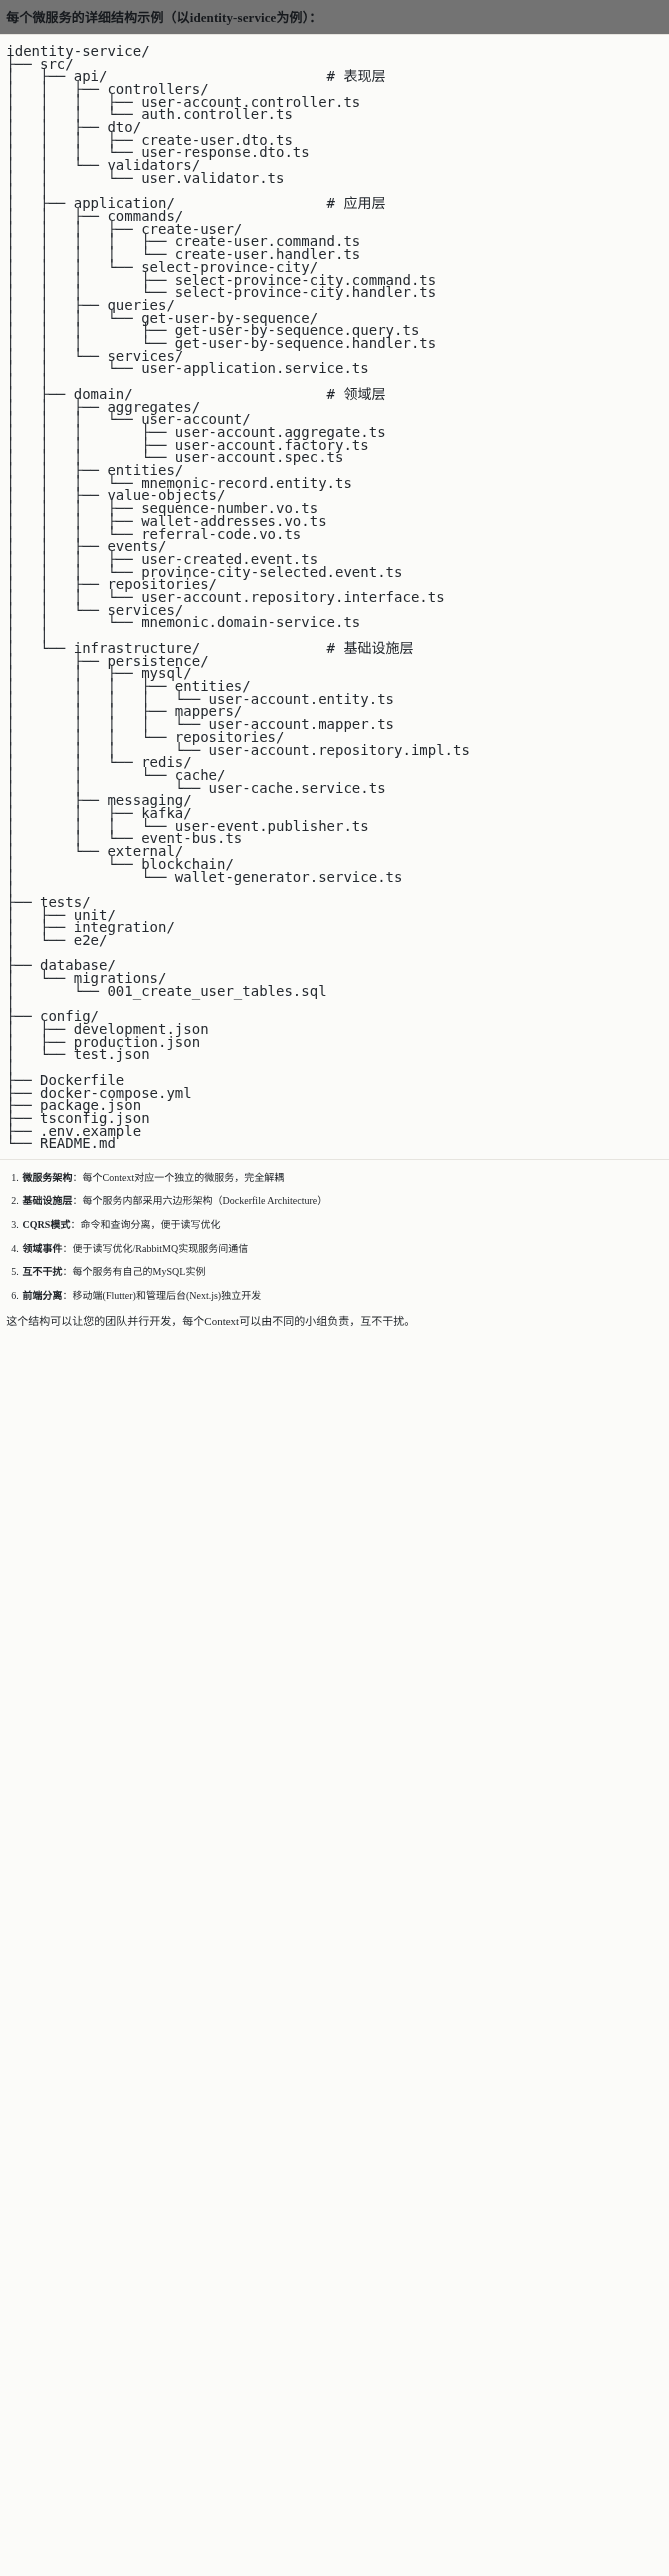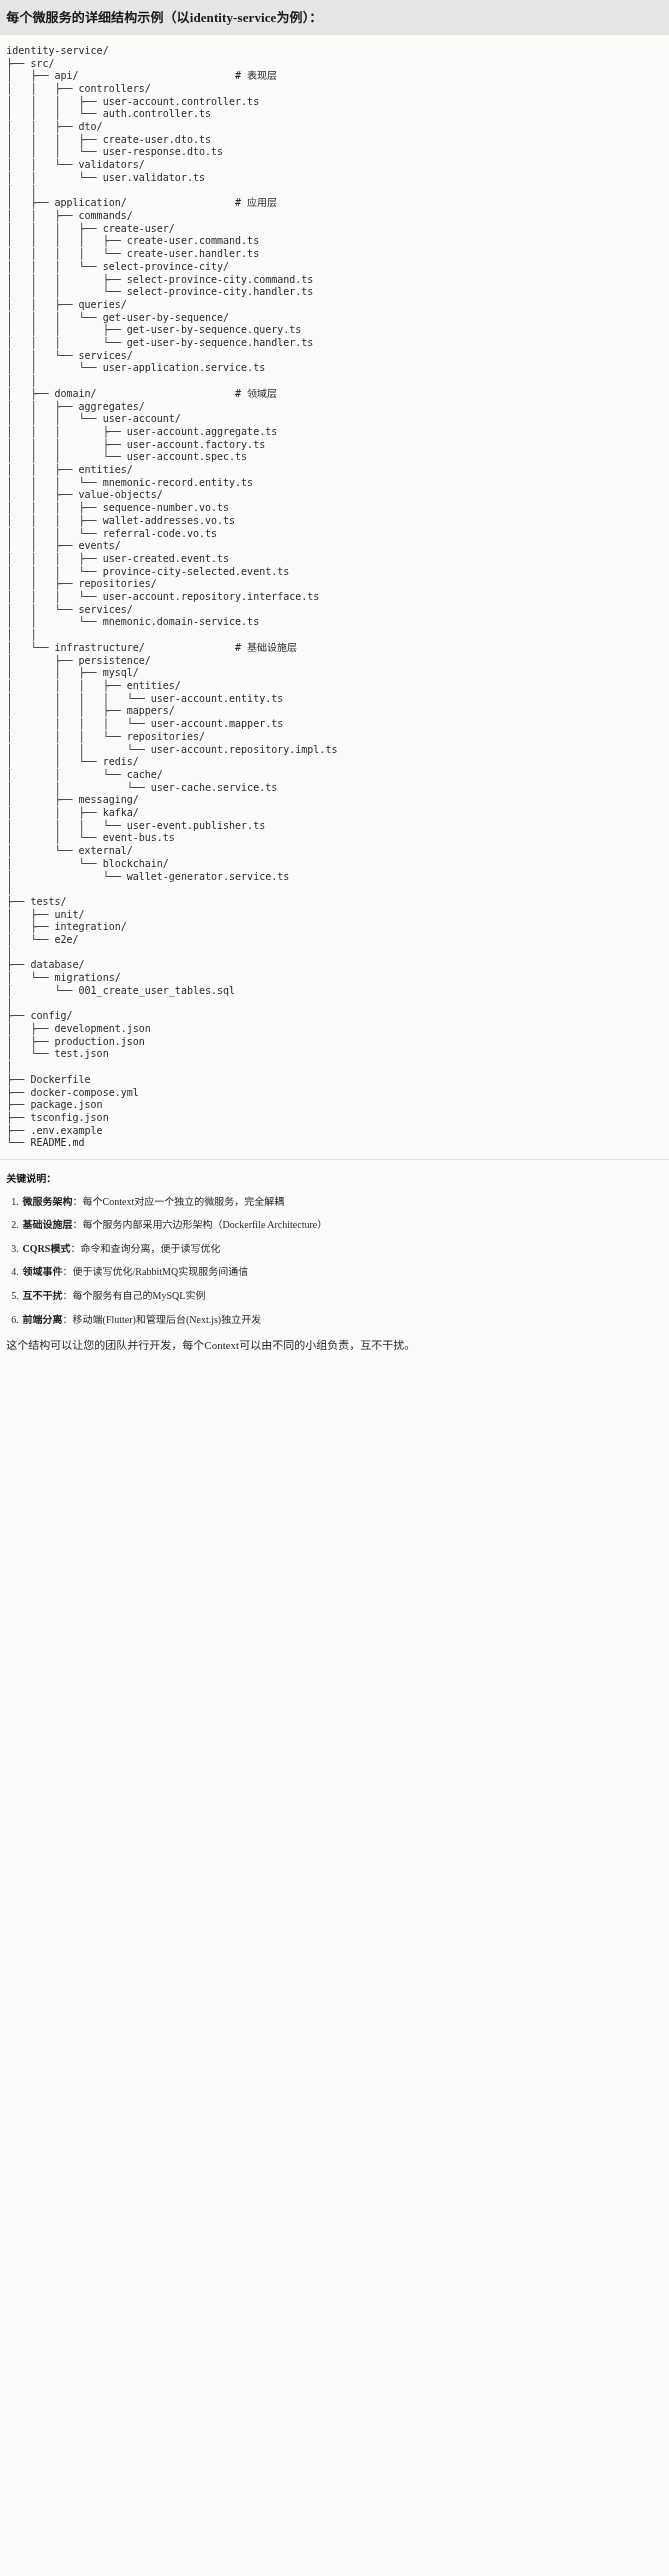--- a/index.html
+++ b/index.html
@@ -17,42 +17,42 @@
   .page {
     width: 669px;
     box-sizing: border-box;
     background: #fbfbf9;
   }
 
   
   .heading-block {
     padding: 8.8px 6.3px 7.5px 6.3px;
     border-bottom: 0.6px solid #e6e4df;
-    background: #e5e5e5;
+    background: #737373;
   }
   .heading {
     font-family: "Liberation Serif", serif;
     font-weight: bold;
     font-size: 13px;
     line-height: 1.35;
     color: #16191d;
     margin: 0;
     letter-spacing: 0.1px;
   }
 
   
   .tree-block {
     padding: 10px 6.3px 8.8px 6.3px;
     border-bottom: 0.6px solid #e6e4df;
     background: #fbfbf9;
   }
   pre.tree {
     margin: 0;
     font-family: "DejaVu Sans Mono", "Liberation Mono", monospace;
-    font-size: 10px;
+    font-size: 14px;
     line-height: 12.7px;
     color: #24292f;
     white-space: pre;
     tab-size: 4;
     overflow: visible;
   }
   pre.tree .cmt {
     color: #24292f;
   }
 
@@ -189,21 +189,20 @@
 <span>│</span>
 <span>├── Dockerfile</span>
 <span>├── docker-compose.yml</span>
 <span>├── package.json</span>
 <span>├── tsconfig.json</span>
 <span>├── .env.example</span>
 <span>└── README.md</span></pre>
   </div>
 
   <div class="notes-block">
-    <p class="notes-title">关键说明：</p>
     <ol class="notes">
         <li><span class="note-term">微服务架构</span><span class="note-sep">：</span><span class="note-desc">每个Context对应一个独立的微服务，完全解耦</span></li>
         <li><span class="note-term">基础设施层</span><span class="note-sep">：</span><span class="note-desc">每个服务内部采用六边形架构（Dockerfile Architecture）</span></li>
         <li><span class="note-term">CQRS模式</span><span class="note-sep">：</span><span class="note-desc">命令和查询分离，便于读写优化</span></li>
         <li><span class="note-term">领域事件</span><span class="note-sep">：</span><span class="note-desc">便于读写优化/RabbitMQ实现服务间通信</span></li>
         <li><span class="note-term">互不干扰</span><span class="note-sep">：</span><span class="note-desc">每个服务有自己的MySQL实例</span></li>
         <li><span class="note-term">前端分离</span><span class="note-sep">：</span><span class="note-desc">移动端(Flutter)和管理后台(Next.js)独立开发</span></li>
       </ol>
     <p class="closing">这个结构可以让您的团队并行开发，每个Context可以由不同的小组负责，互不干扰。</p>
   </div>

